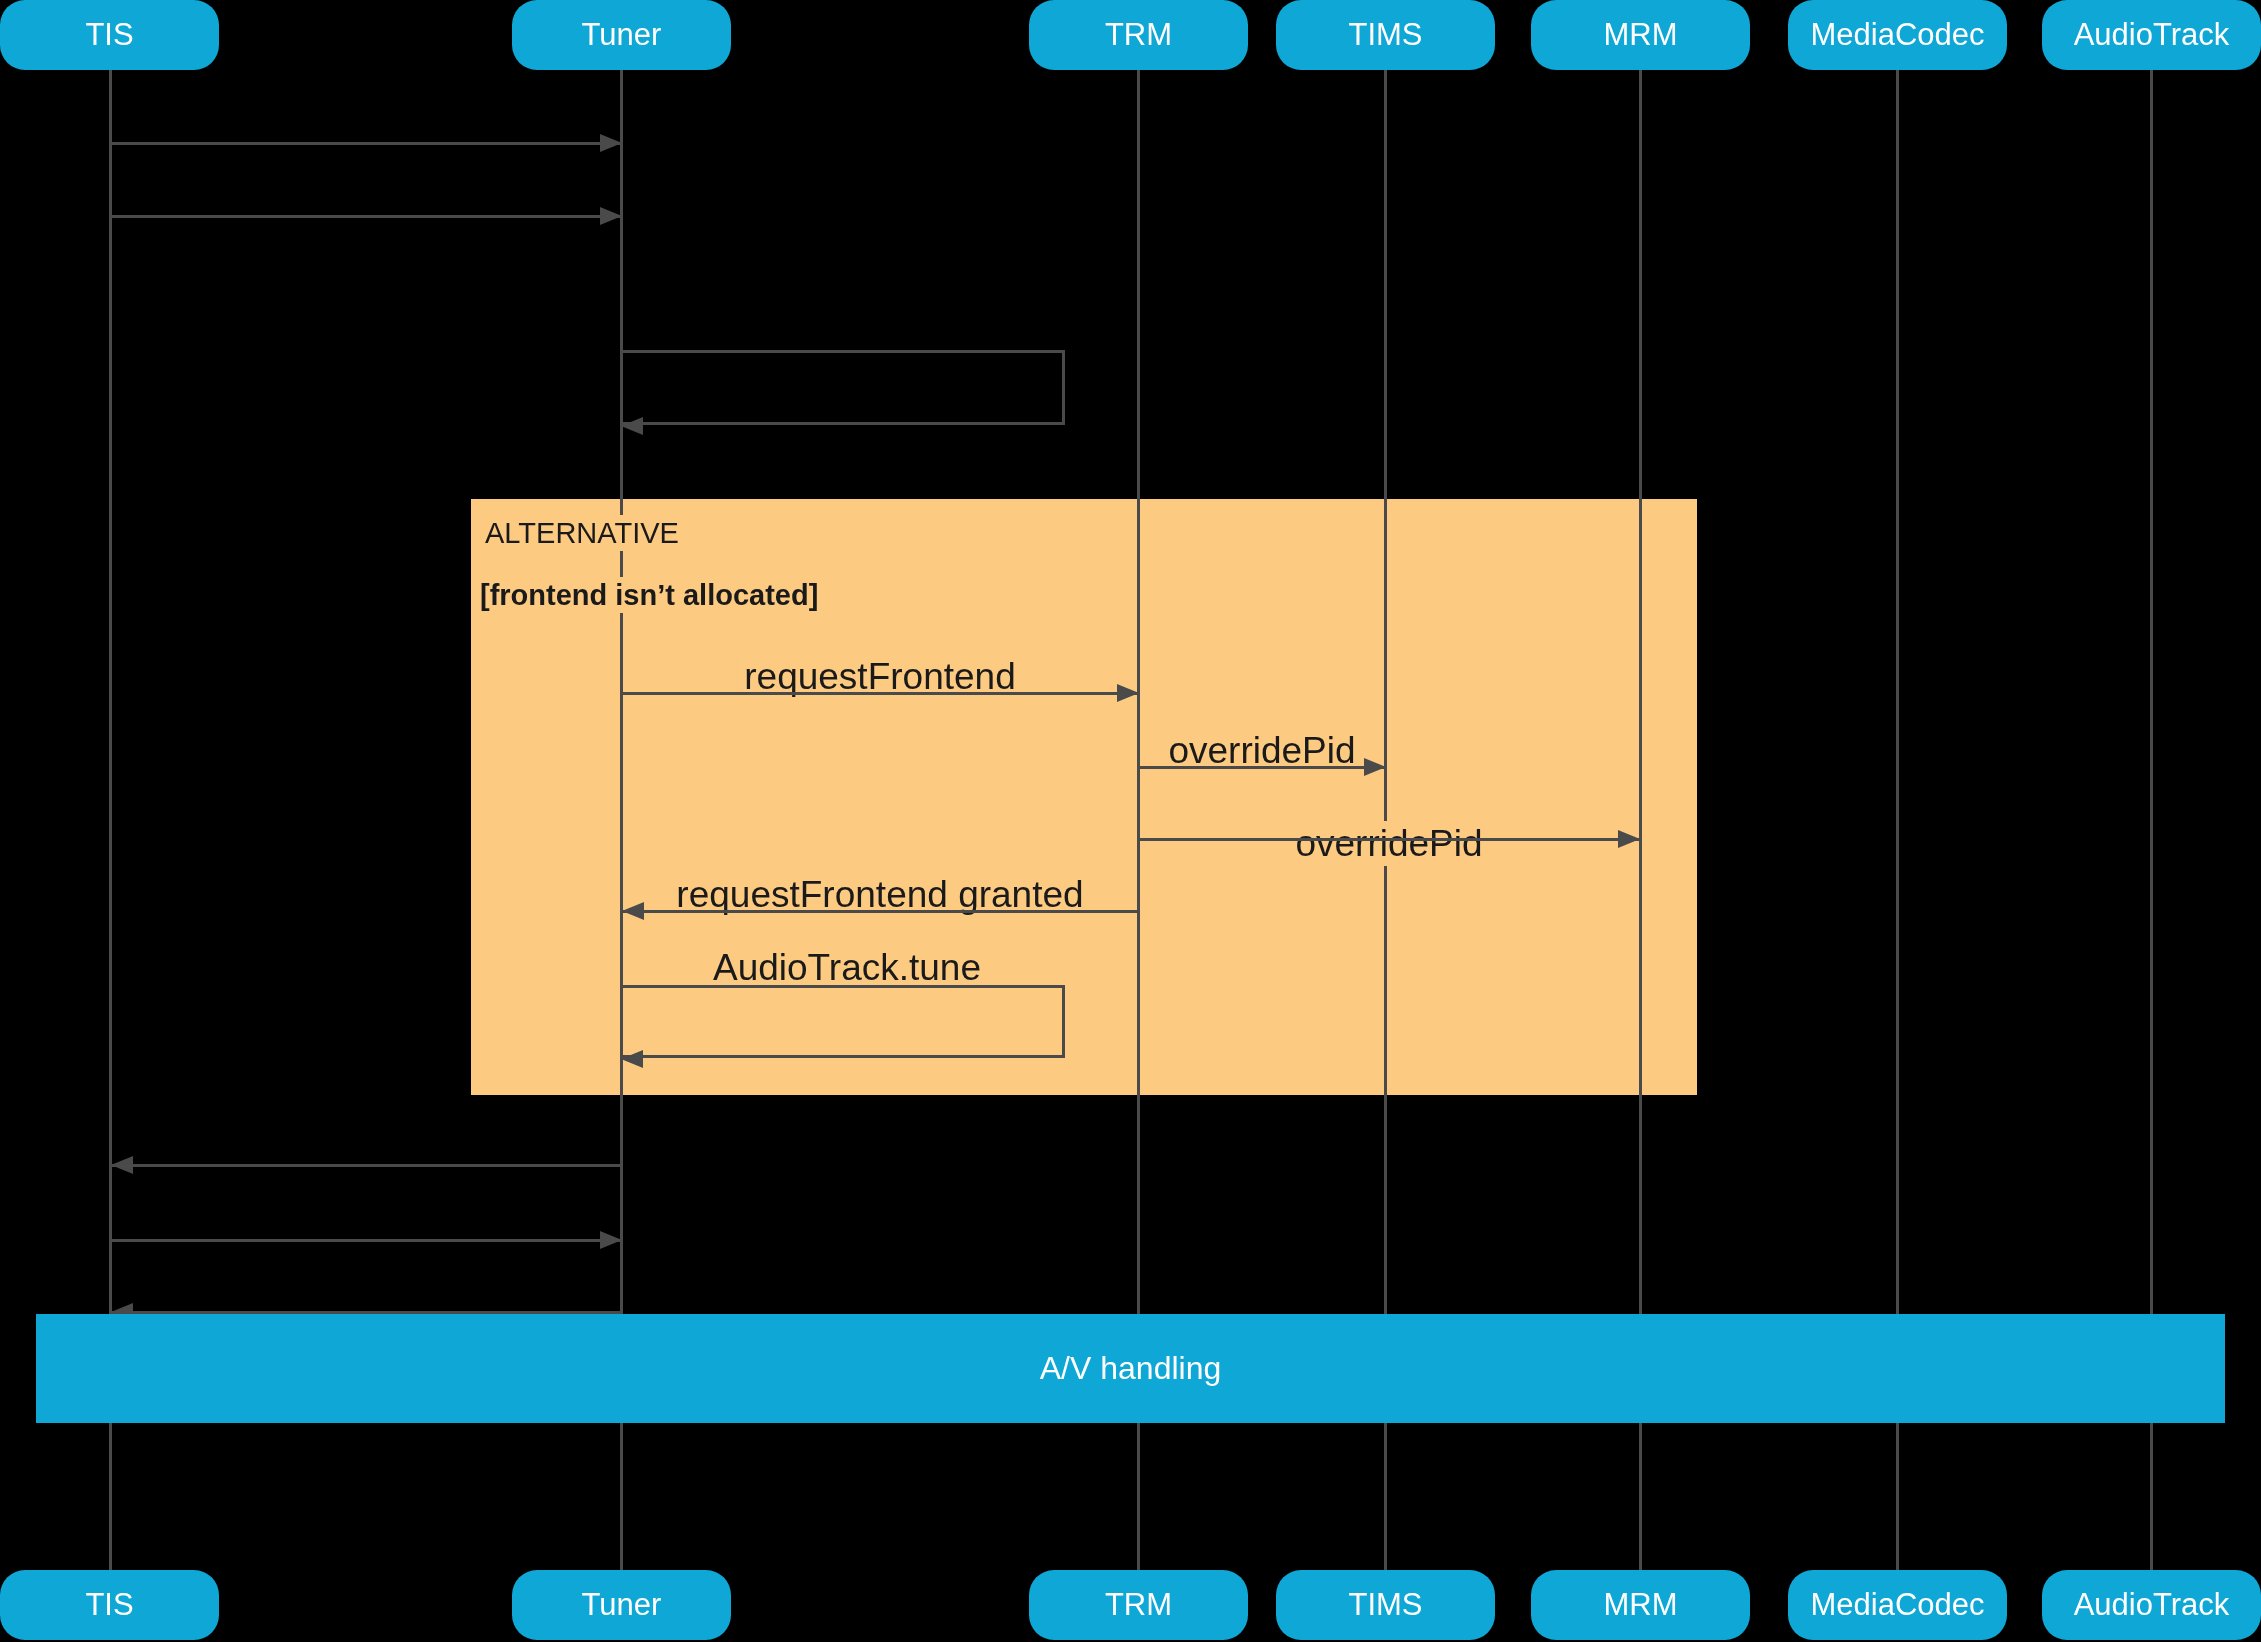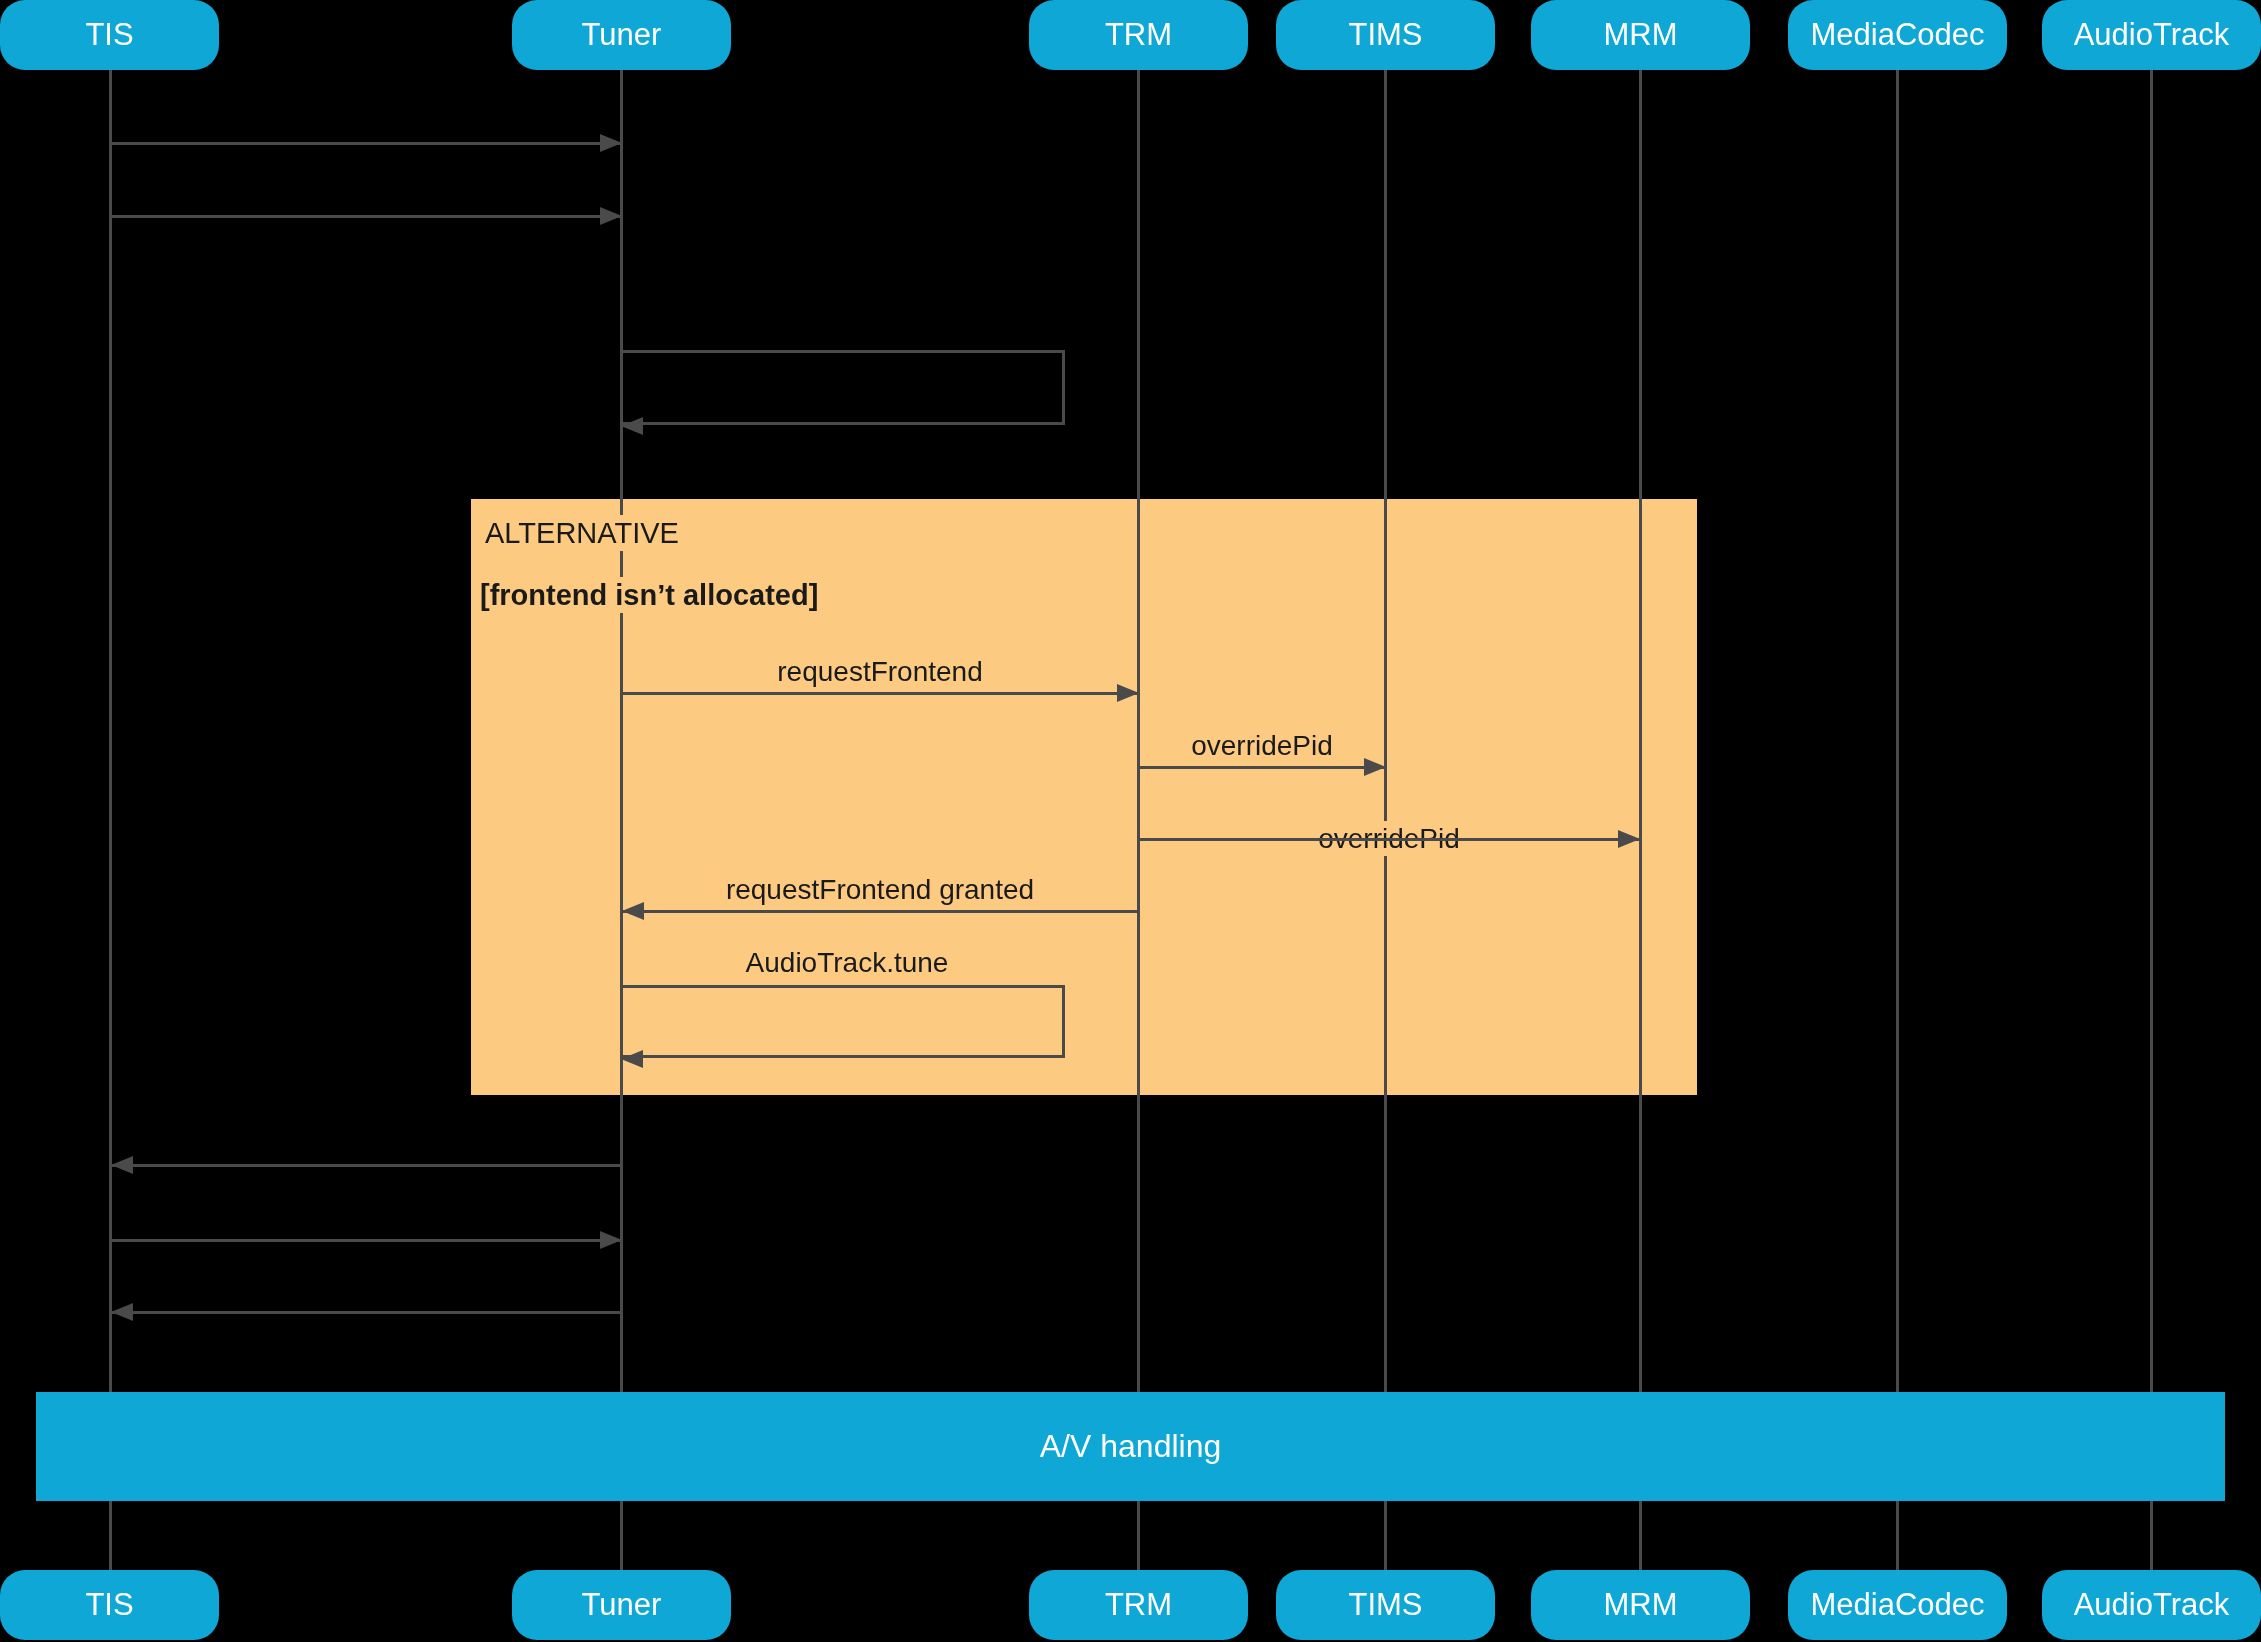--- a/index.html
+++ b/index.html
@@ -65,27 +65,27 @@
   }
   .selfloop::after{
     content:"";position:absolute;left:-1.5px;bottom:-13px;
     width:0;height:0;
     border-top:9.5px solid transparent;border-bottom:9.5px solid transparent;
     border-right:22px solid var(--line,#4a4a4a);
   }
   
   .msg-label{
     position:absolute;transform:translateX(-50%);
-    font-size:28px;color:var(--label_text,#1a1a1a);
+    font-size:37px;color:var(--label_text,#1a1a1a);
     background:var(--alt_fill,#fdca82);padding:1.5px 7.3px;
     white-space:nowrap;z-index:3;
   }
   
   .avbar{
-    position:absolute;left:36px;top:1392px;width:2189px;height:109px;
+    position:absolute;left:36px;top:1314px;width:2189px;height:109px;
     background:var(--bar_fill,#0ea7d6);color:var(--bar_text,#fff);
     display:flex;align-items:center;justify-content:center;
     font-size:32px;z-index:4;
   }
 </style>
 </head>
 <body>
 
 <div class="stage">
 

